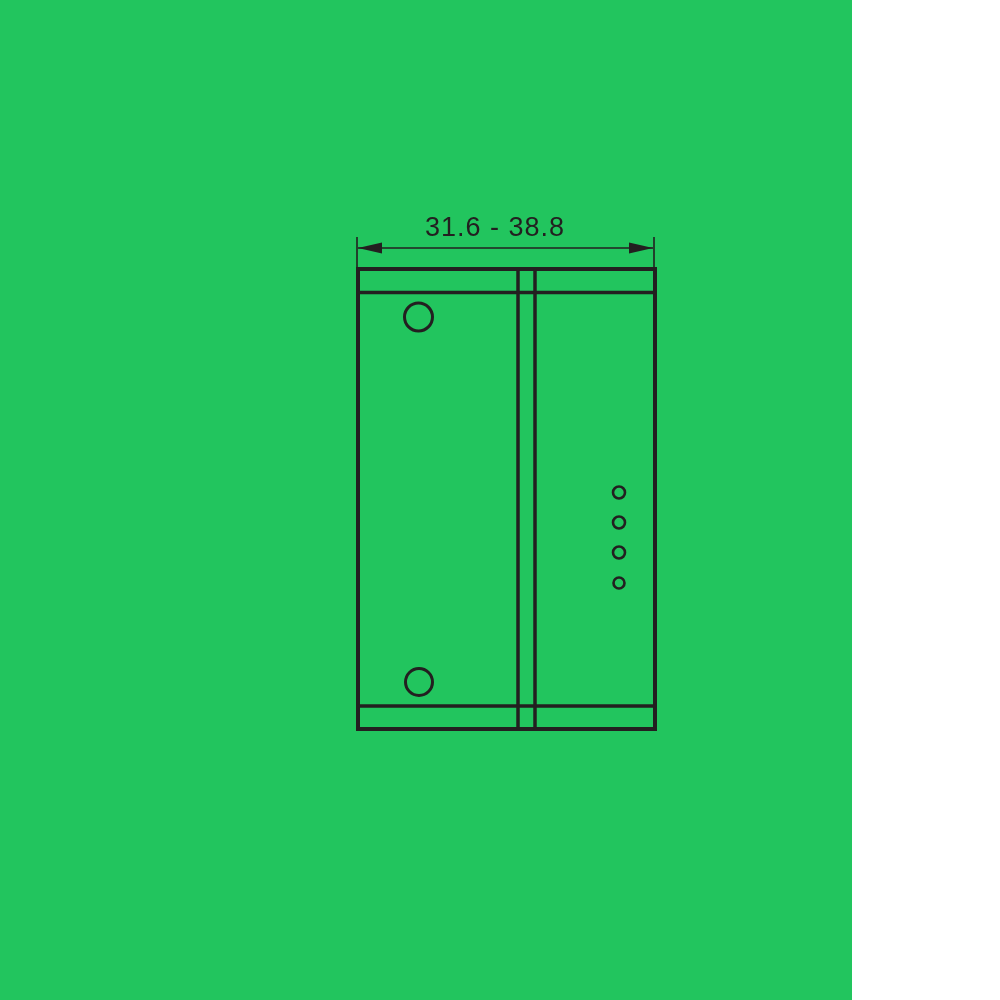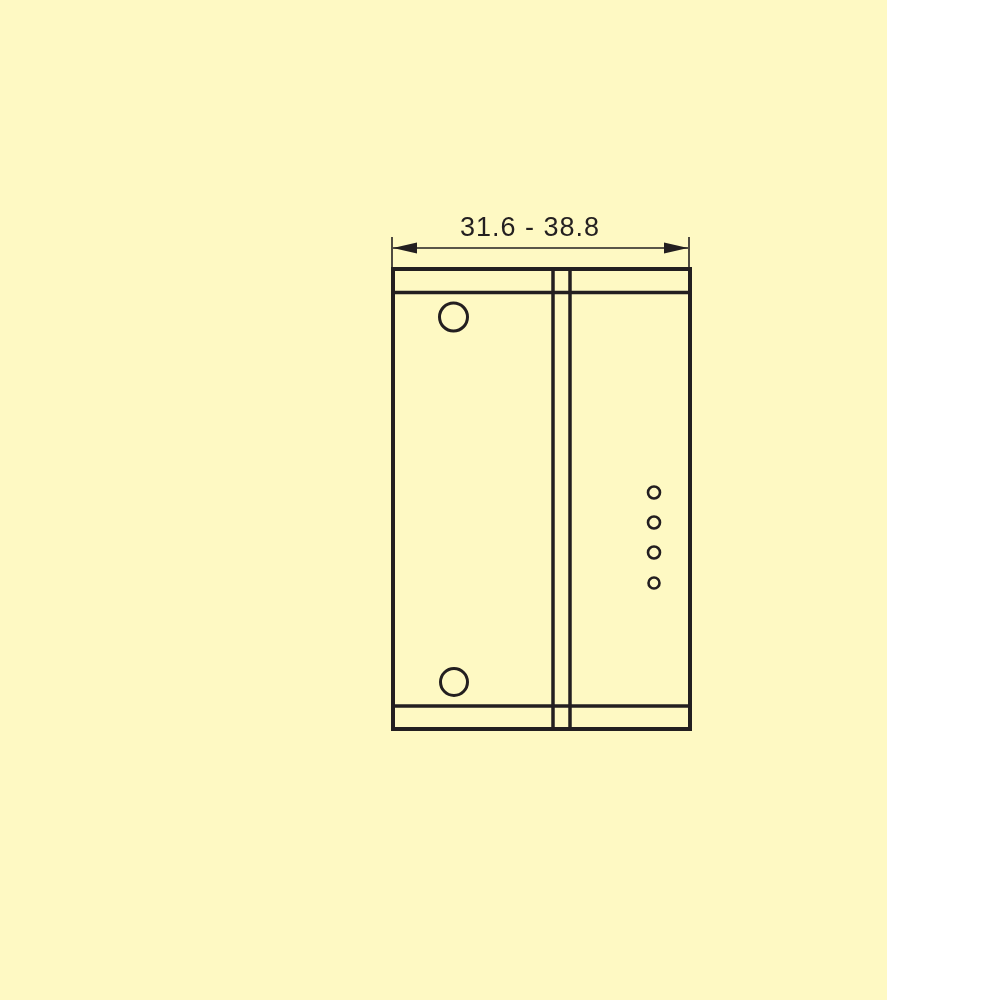--- a/index.html
+++ b/index.html
@@ -7,23 +7,22 @@
     padding: 0;
     width: 1000px;
     height: 1000px;
     background: #ffffff;
     font-family: "Liberation Sans", sans-serif;
   }
   .stage {
     position: relative;
     width: 852px;
     height: 1000px;
-    background: #fef9c3;
+    background: #22c55e;
     overflow: hidden;
-    padding-left: 35px;
   }
   svg {
     display: block;
   }
   .thin {
     fill: none;
     stroke-width: 1.6;
     stroke-linecap: butt;
   }
   .main {

